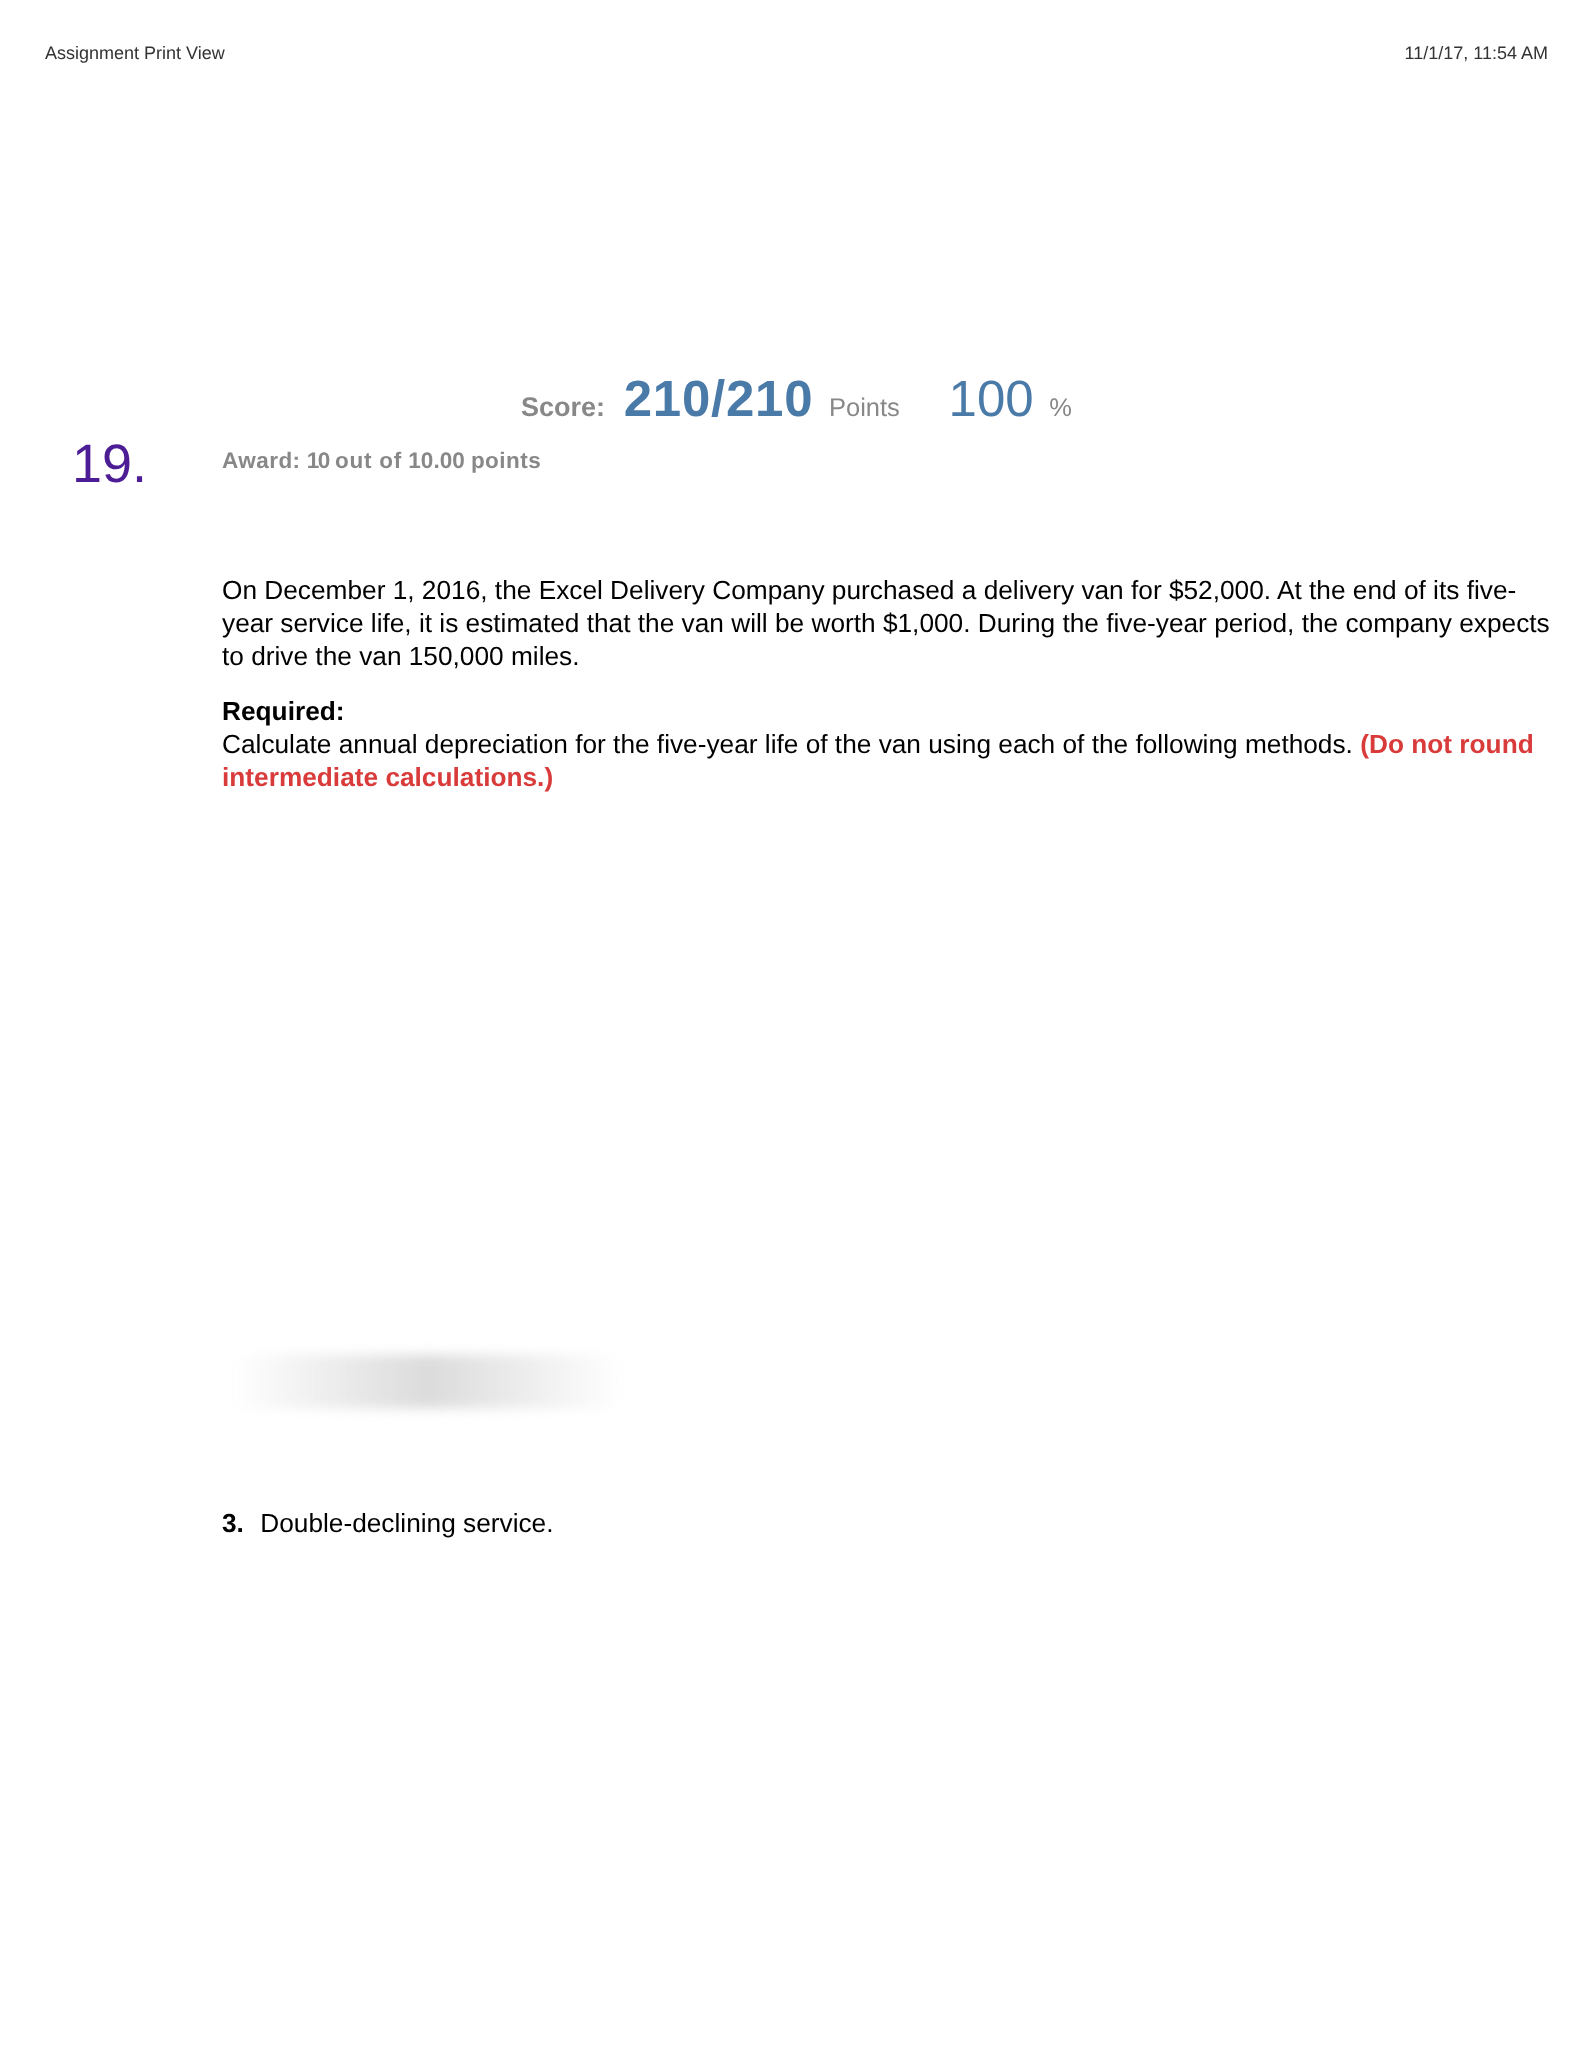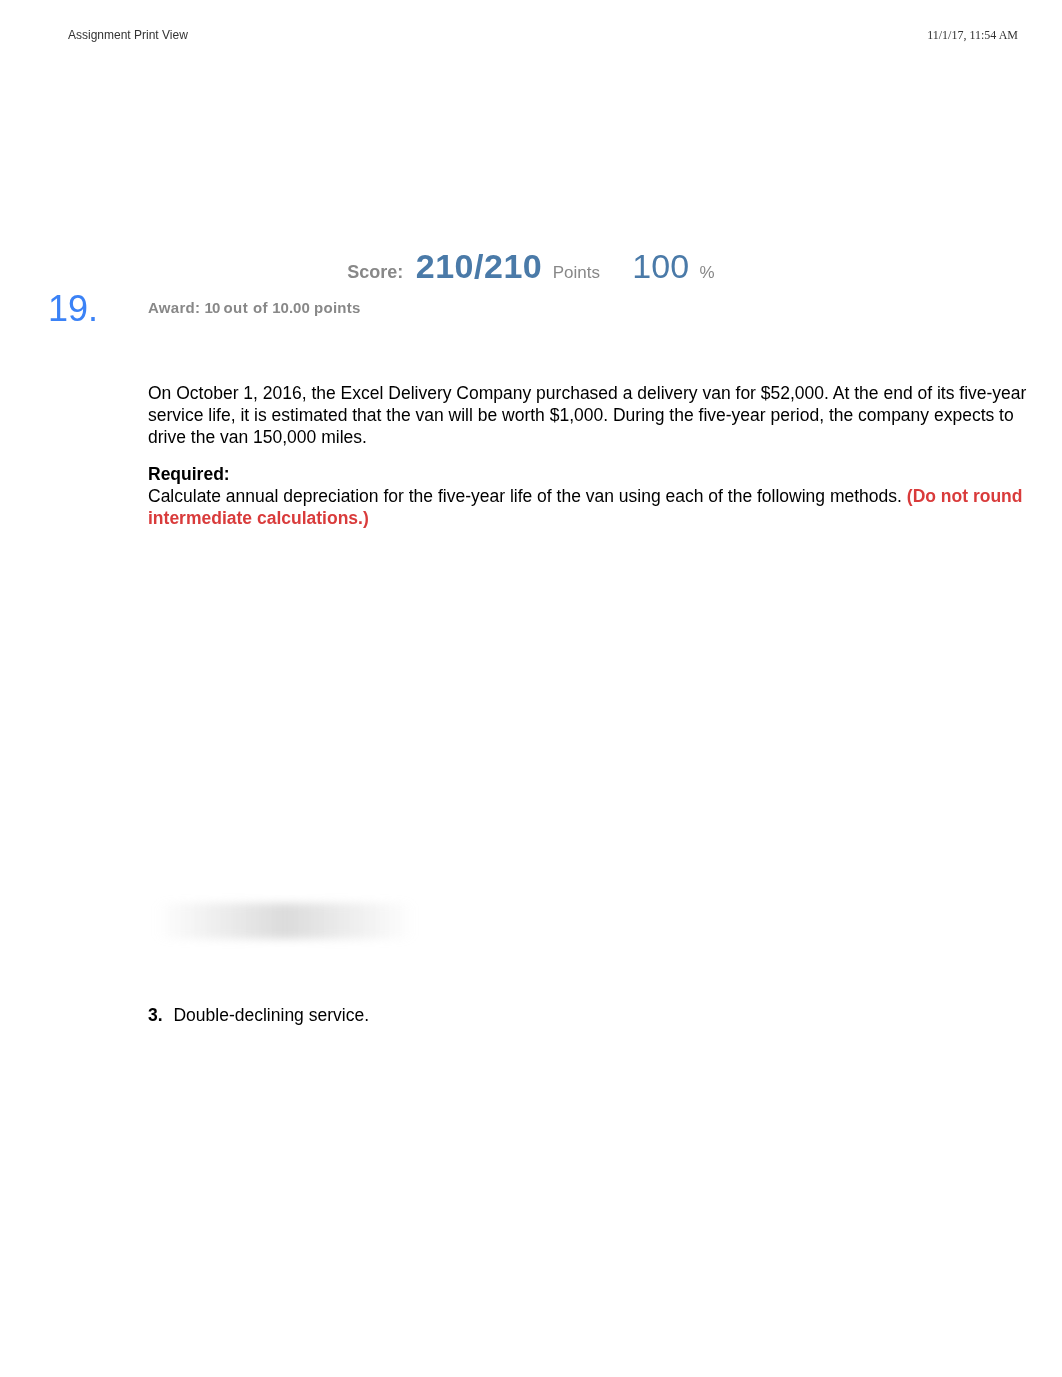--- a/index.html
+++ b/index.html
@@ -14,29 +14,27 @@
       height: 1377px;
       position: relative;
       color: #000000;
     }
     .header-left {
       position: absolute;
       top: 28px;
       left: 30px;
       font-size: 12px;
       color: #333333;
-      margin-left: 38px;
     }
     .header-right {
       position: absolute;
       top: 28px;
-      right: 44px;
+      right: 30px;
       font-size: 12px;
       color: #333333;
-      font-family: Liberation Serif, serif;
     }
     .score-line {
       position: absolute;
       top: 247px;
       left: 0;
       width: 100%;
       text-align: center;
       color: #777777;
     }
     .score-label {
@@ -71,21 +69,21 @@
       color: #888888;
       vertical-align: baseline;
       margin-left: 6px;
     }
     .question-number {
       position: absolute;
       top: 288px;
       left: 48px;
       font-size: 36px;
       font-weight: 300;
-      color: #3b82f6;
+      color: #4c1d95;
     }
     .award-line {
       position: absolute;
       top: 299px;
       left: 148px;
       font-size: 15px;
       color: #888888;
       font-weight: bold;
     }
     .award-label {
@@ -171,21 +169,21 @@
 <div class="question-number">19.</div>
 
 <div class="award-line">
   <span class="award-label">Award:</span>
   <span class="award-earned">10</span>
   <span class="award-outof">out of</span>
   <span class="award-total">10.00</span>
   <span class="award-points">points</span>
 </div>
 
-<div class="body-text">On October 1, 2016, the Excel Delivery Company purchased a delivery van for $52,000. At the end of its five-year service life, it is estimated that the van will be worth $1,000. During the five-year period, the company expects to drive the van 150,000 miles.</div>
+<div class="body-text">On December 1, 2016, the Excel Delivery Company purchased a delivery van for $52,000. At the end of its five-year service life, it is estimated that the van will be worth $1,000. During the five-year period, the company expects to drive the van 150,000 miles.</div>
 
 <div class="required-section">
   <span class="required-label">Required:</span><br>
   <span>Calculate annual depreciation for the five-year life of the van using each of the following methods.</span>
   <span class="red-text">(Do not round intermediate calculations.)</span>
 </div>
 
 <div class="blur-bar"></div>
 
 <div class="q3-section">

